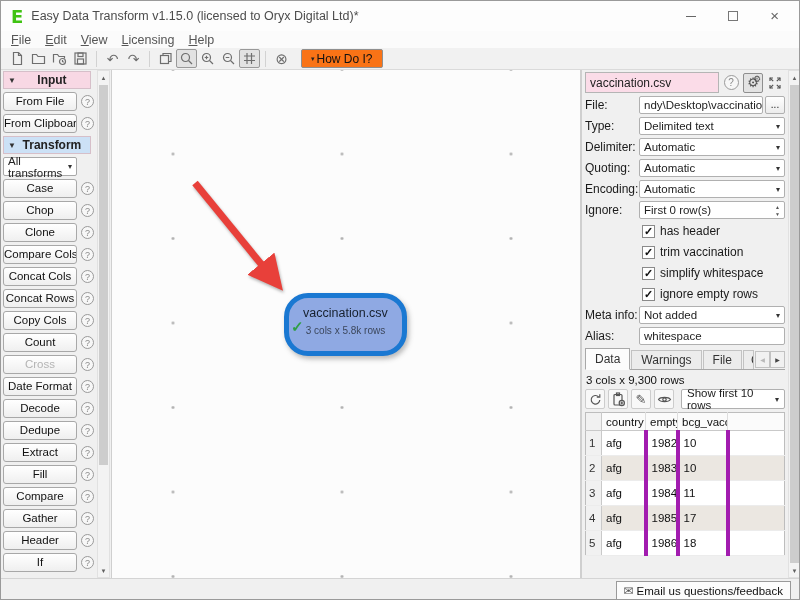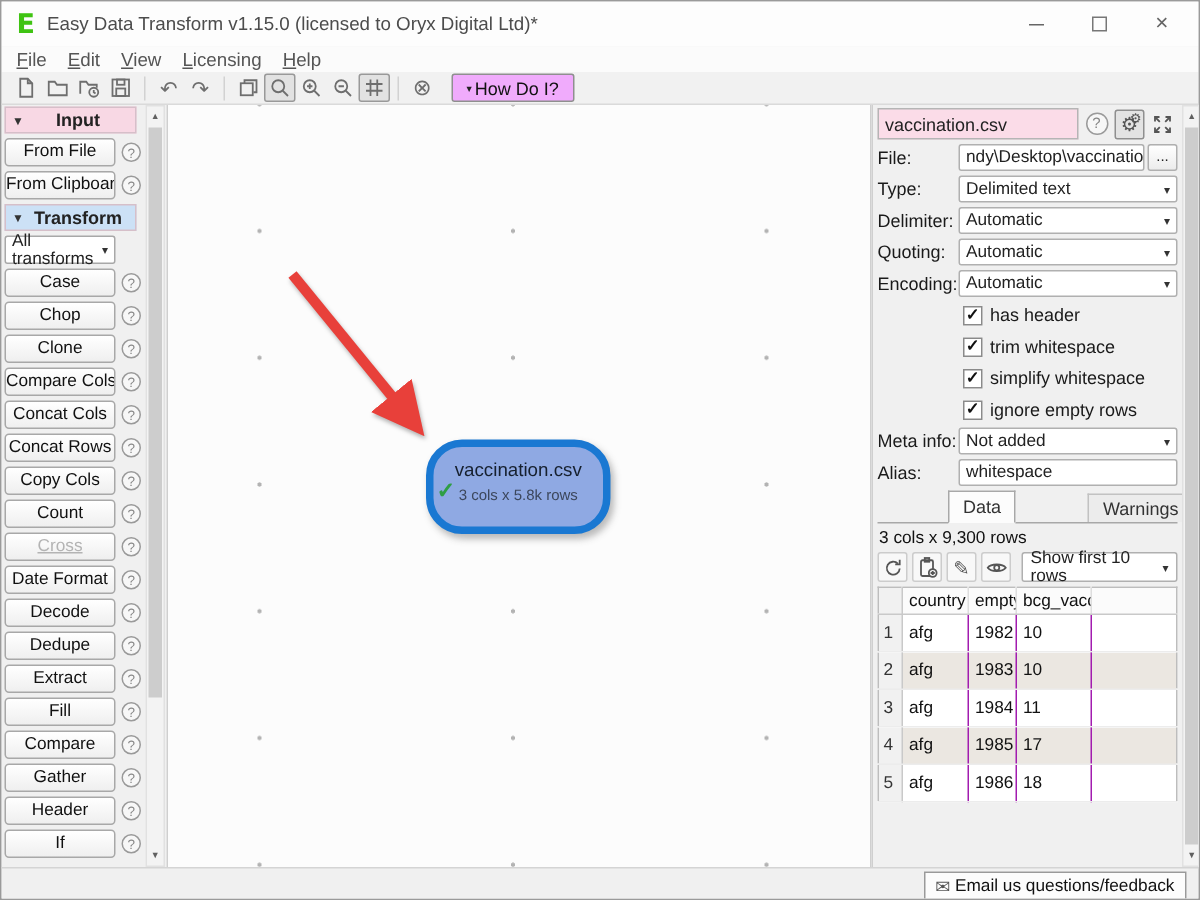--- a/index.html
+++ b/index.html
@@ -27,37 +27,37 @@
 
   
   .toolbar { position:absolute; left:0; top:47px; width:100%; height:22px; background:#f1f1f1;
              border-bottom:1px solid #dadada; display:flex; align-items:center; padding-left:6px; }
   .tb-btn { width:21px; height:19px; display:flex; align-items:center; justify-content:center;
             border:1px solid transparent; color:#6e6e6e; flex:none; }
   .tb-btn.active { background:#e2e2e2; border-color:#999; border-radius:2px; }
   .tb-btn svg { stroke:#6e6e6e; fill:none; stroke-width:1.2; }
   .tb-glyph { font-size:14px; color:#6e6e6e; line-height:14px; }
   .tb-sep { width:1px; height:16px; background:#d2d2d2; margin:0 5px; flex:none; }
-  .howdoi { margin-left:9px; border:1px solid #8f8f8f; border-radius:2px; background:#f0abfc;
+  .howdoi { margin-left:9px; border:1px solid #8f8f8f; border-radius:2px; background:#f97316;
             height:19px; padding:0 9px; display:flex; align-items:center; gap:2px;
             font-size:12px; color:#111; }
   .howdoi .tri { font-size:7px; color:#222; }
 
   
   .sidebar { position:absolute; left:0; top:69px; width:110px; height:508px; background:#f0f0f0; }
   .sb-content { position:absolute; left:2px; top:1px; width:92px; }
   .sb-row { display:flex; align-items:center; margin-bottom:3px; height:19px; }
   .sb-header { height:18px; width:88px; display:flex; align-items:center; font-weight:bold;
                font-size:12px; border:1px solid #d6bfc9; padding:0 4px; margin-bottom:3px; }
   .sb-header .chev { font-size:8px; margin-right:2px; color:#333; }
   .sb-header .hlabel { flex:1; text-align:center; }
   .sb-btn { width:74px; height:19px; background:linear-gradient(#ffffff,#efefef);
             border:1px solid #a8a8a8; border-radius:3px; text-align:center; font-size:11.5px;
             line-height:16px; color:#111; overflow:hidden; white-space:nowrap; flex:none; }
-  .sb-btn.disabled { color:#b4b4b4;text-decoration:underline; }
+  .sb-btn.disabled { color:#b4b4b4; }
   .help-dot { width:13px; height:13px; border:1px solid #9a9a9a; border-radius:50%;
               font-size:9px; color:#888; display:flex; align-items:center; justify-content:center;
               margin-left:4px; background:#f7f7f7; flex:none; }
   .sb-select { width:74px; height:19px; background:#fff; border:1px solid #a8a8a8; border-radius:2px;
                display:flex; align-items:center; padding:0 4px; font-size:11.5px; flex:none; }
   .dd-arrow { margin-left:auto; font-size:8px; color:#333; }
 
   
   .vscroll { position:absolute; top:0; width:13px; height:508px; background:#f3f3f3;
              border:1px solid #e1e1e1; }
@@ -108,21 +108,21 @@
 
   .chk-row { display:flex; align-items:center; height:18px; margin-bottom:3px; margin-left:57px; gap:5px; }
   .chk-box { width:13px; height:13px; background:#fff; border:1px solid #8a8a8a; font-size:11px;
              line-height:11px; text-align:center; color:#111; font-weight:bold; flex:none; }
   .chk-label { font-size:12px; color:#1a1a1a; }
 
   .tabs { display:flex; align-items:flex-end; height:22px; margin-top:2px;
           border-bottom:1px solid #a8a8a8; }
   .tab { height:19px; padding:0 9px; display:flex; align-items:center; font-size:12px; color:#333;
          background:#ececec; border:1px solid #c2c2c2; border-bottom:none; margin-right:1px;
-         white-space:nowrap;margin-left:47px; }
+         white-space:nowrap; }
   .tab.active { background:#fcfcfc; height:22px; border:1px solid #a8a8a8; border-bottom:1px solid #fcfcfc;
                 margin-bottom:-1px; }
   .tab.cut { width:33px; padding:0 0 0 7px; overflow:hidden; }
   .tab-arrows { margin-left:auto; display:flex; margin-bottom:1px; }
   .tab-arrow { width:15px; height:17px; border:1px solid #c2c2c2; background:#f1f1f1;
                display:flex; align-items:center; justify-content:center; font-size:6px; color:#444; }
   .tab-arrow.disabled { color:#b9b9b9; }
 
   .summary { font-size:11.5px; margin:4px 0 3px 1px; color:#111; }
   .data-toolbar { display:flex; align-items:center; gap:3px; height:20px; margin-bottom:3px; }
@@ -131,21 +131,21 @@
   .dt-btn svg { stroke:#555; fill:none; stroke-width:1.2; }
   .pencil-glyph { font-size:13px; color:#555; }
   .rows-select { margin-left:4px; flex:1; height:20px; background:#fff; border:1px solid #b0b0b0;
                  border-radius:2px; display:flex; align-items:center; padding:0 5px; font-size:11.5px; }
 
   table.data-table { width:100%; border-collapse:collapse; background:#fff; border:1px solid #bdbdbd;
                      font-size:11.5px; table-layout:fixed; margin-top:1px; }
   .data-table th { font-weight:normal; height:18px; border-bottom:1px solid #c9c9c9;
                    border-right:1px solid #dedede; text-align:left; padding-left:4px; background:#fbfbfb;
                    color:#111; overflow:hidden; }
-  .data-table td { height:25px; border-right:1px solid #a21caf; border-bottom:1px solid #ececec;
+  .data-table td { height:25px; border-right:4px solid #a21caf; border-bottom:1px solid #ececec;
                    padding-left:4px; color:#111; overflow:hidden; }
   .data-table .rownum { width:16px; background:#f1f1f1; color:#333; border-right:1px solid #c9c9c9;
                         padding-left:3px; }
   .data-table .filler { border-right:none; }
   .data-table tr.alt td { background:#ebe7e1; }
   .data-table tr.alt td.rownum { background:#f1f1f1; }
 
   
   .statusbar { position:absolute; left:0; top:577px; width:100%; height:23px; background:#f0f0f0;
                border-top:1px solid #d4d4d4; }
@@ -419,29 +419,39 @@
             <span class="dd-arrow">▾</span>
           </span>
       </div>
       <div class="form-row">
         <span class="form-label">Encoding:</span>
         <span class="form-control">
             <span>Automatic</span>
             <span class="dd-arrow">▾</span>
           </span>
       </div>
+      <div class="form-row">
+        <span class="form-label">Ignore:</span>
+        <span class="form-control">
+          <span>First 0 row(s)</span>
+          <span class="spin-col">
+              <span>▲</span>
+              <span>▼</span>
+            </span>
+        </span>
+      </div>
 
       <div id="checkbox-list">
           <div class="chk-row">
             <span class="chk-box">✓</span>
             <span class="chk-label">has header</span>
           </div>
           <div class="chk-row">
             <span class="chk-box">✓</span>
-            <span class="chk-label">trim whitespace</span>
+            <span class="chk-label">trim vaccination</span>
           </div>
           <div class="chk-row">
             <span class="chk-box">✓</span>
             <span class="chk-label">simplify whitespace</span>
           </div>
           <div class="chk-row">
             <span class="chk-box">✓</span>
             <span class="chk-label">ignore empty rows</span>
           </div>
         </div>

